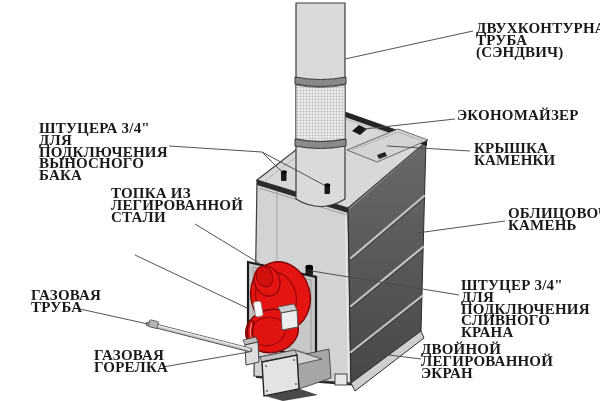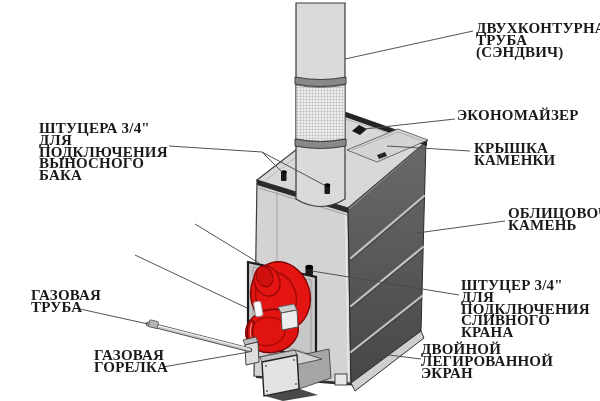--- a/index.html
+++ b/index.html
@@ -148,18 +148,21 @@
 <div class="lbl" style="left:474px;top:143px;width:120px;">КРЫШКА КАМЕНКИ</div>
 <div class="lbl" style="left:461px;top:280px;width:120px;">ШТУЦЕР 3/4" ДЛЯ
 ПОДКЛЮЧЕНИЯ
 СЛИВНОГО КРАНА</div>
 <div class="lbl" style="left:421px;top:344px;width:110px;">ДВОЙНОЙ
 ЛЕГИРОВАННОЙ
 ЭКРАН</div>
 <div class="lbl" style="left:39px;top:123px;width:125px;">ШТУЦЕРА 3/4" ДЛЯ
 ПОДКЛЮЧЕНИЯ
 ВЫНОСНОГО БАКА</div>
+<div class="lbl" style="left:111px;top:188px;width:100px;">ТОПКА ИЗ
+ЛЕГИРОВАННОЙ
+СТАЛИ</div>
 <div class="lbl" style="left:31px;top:290px;width:70px;">ГАЗОВАЯ
 ТРУБА</div>
 <div class="lbl" style="left:94px;top:350px;width:70px;">ГАЗОВАЯ
 ГОРЕЛКА</div>
 
 </div>
 
 </body></html>

